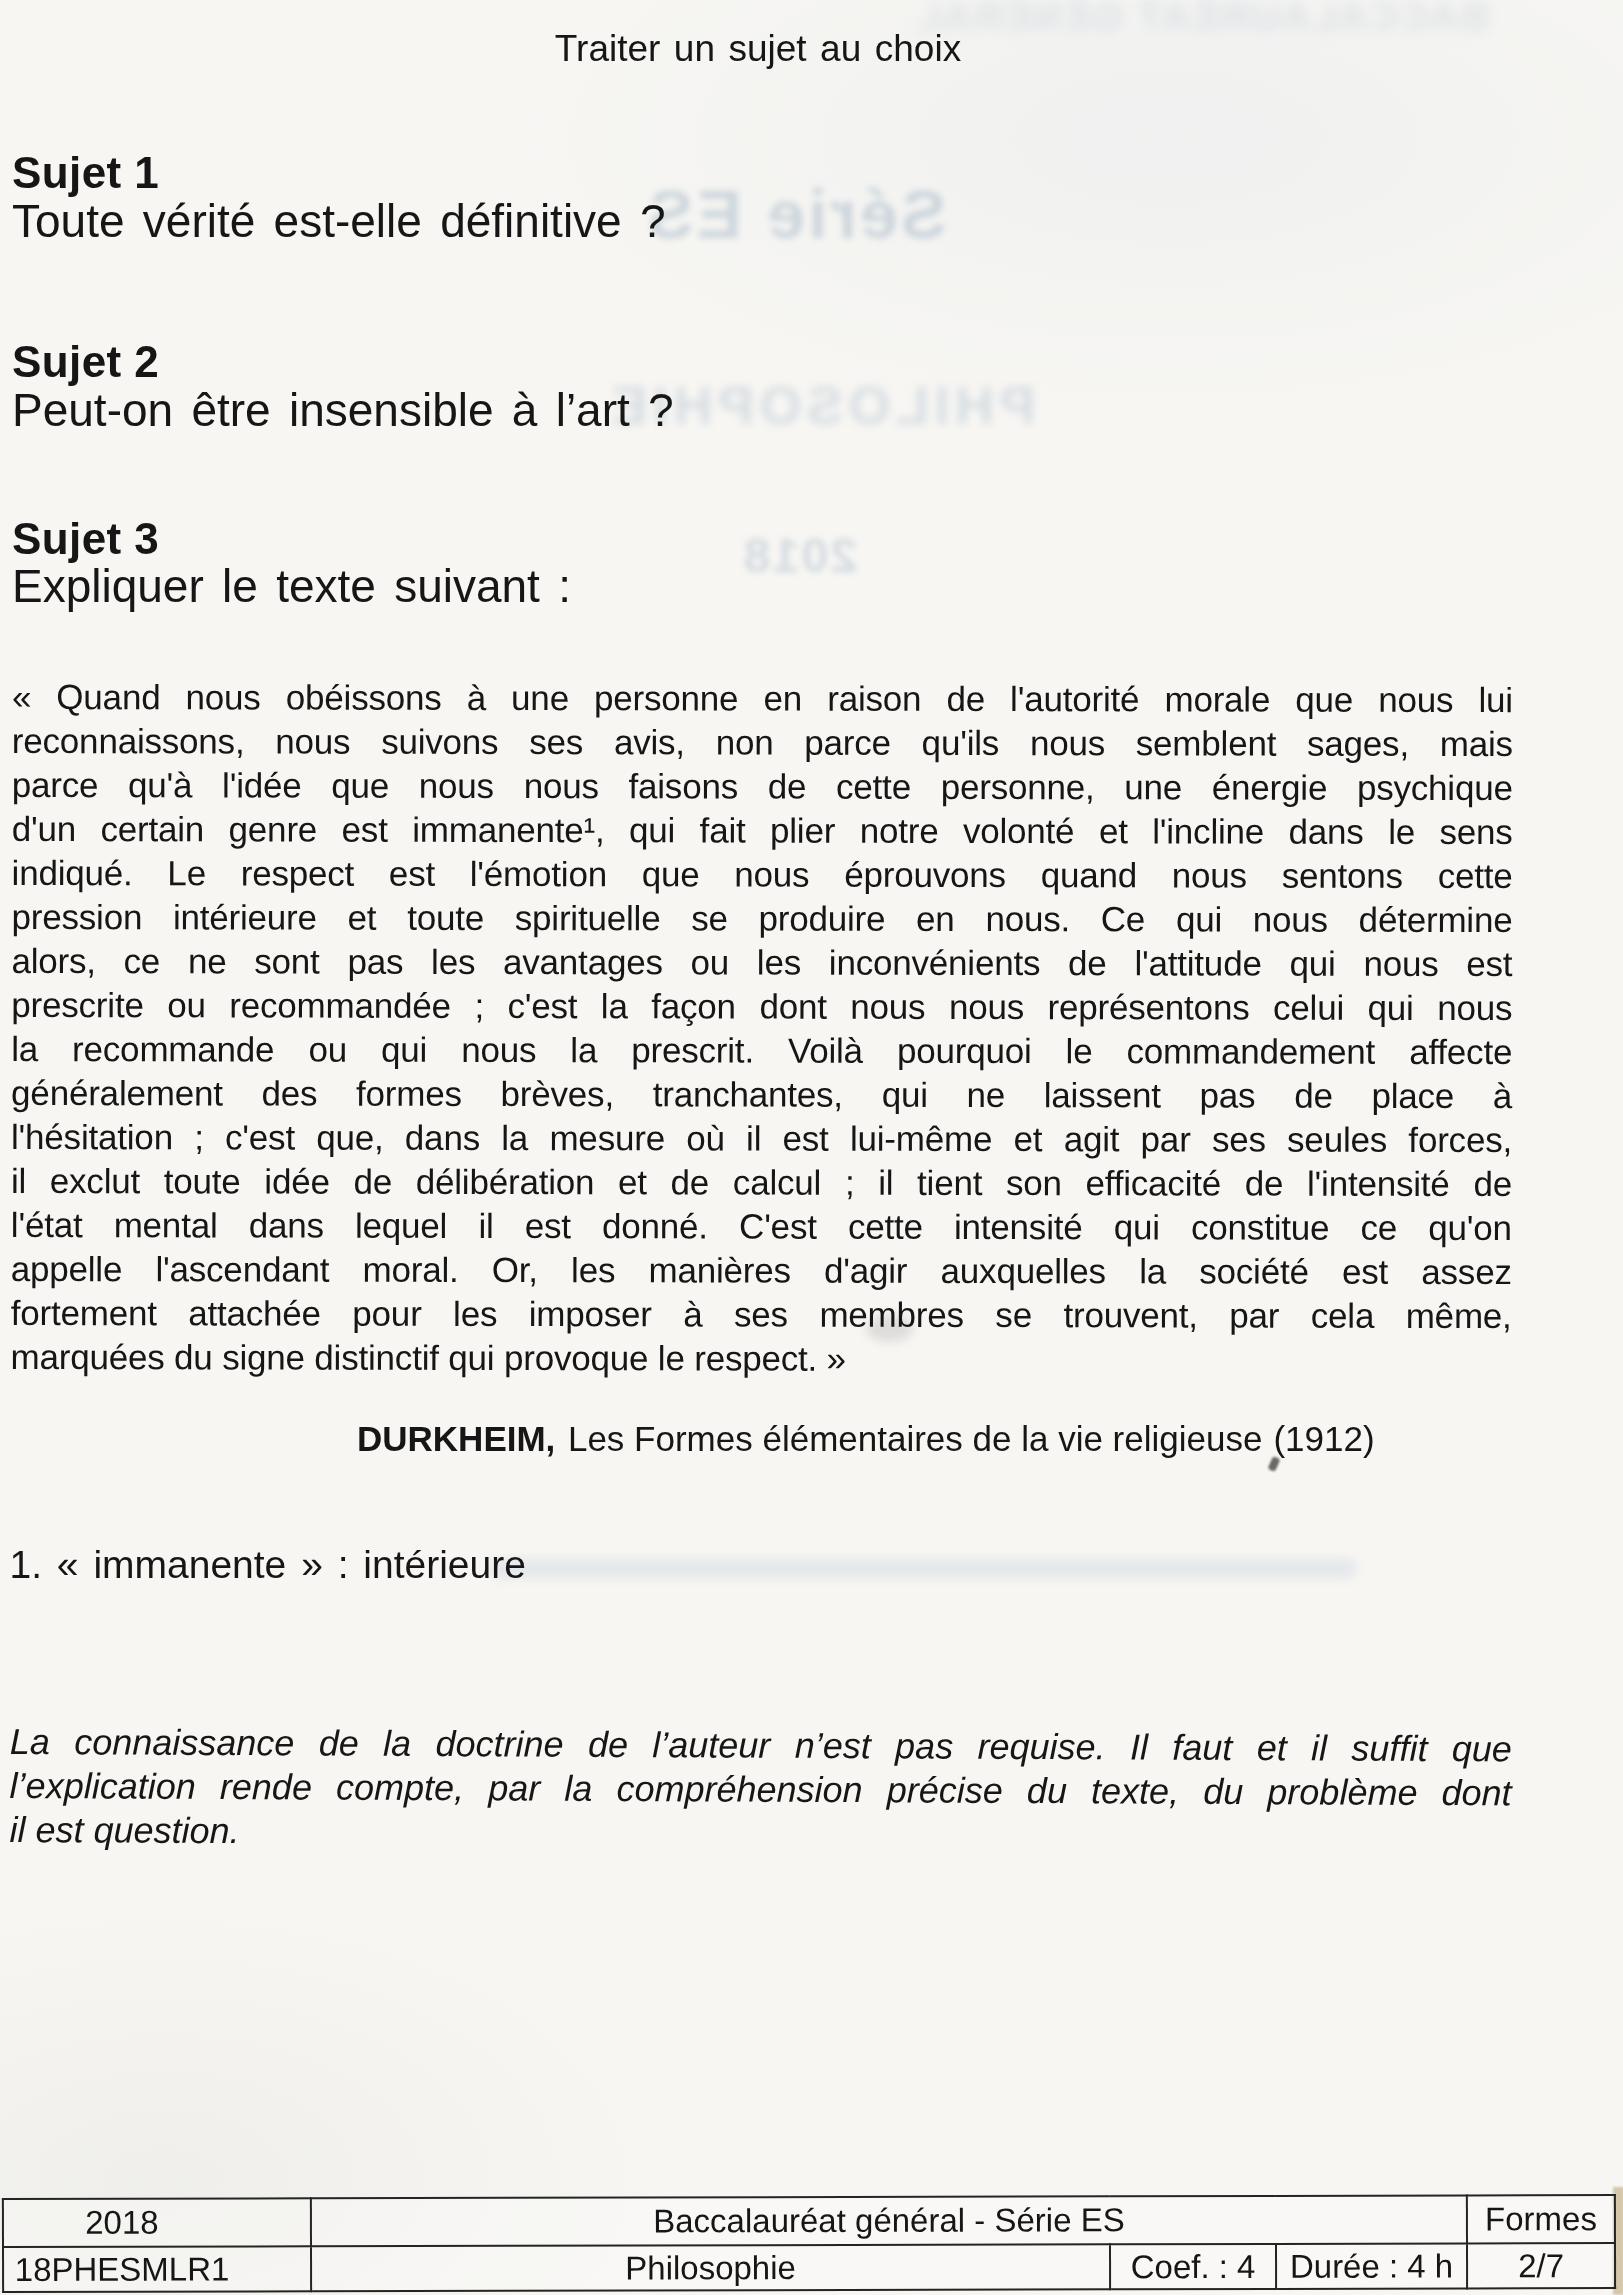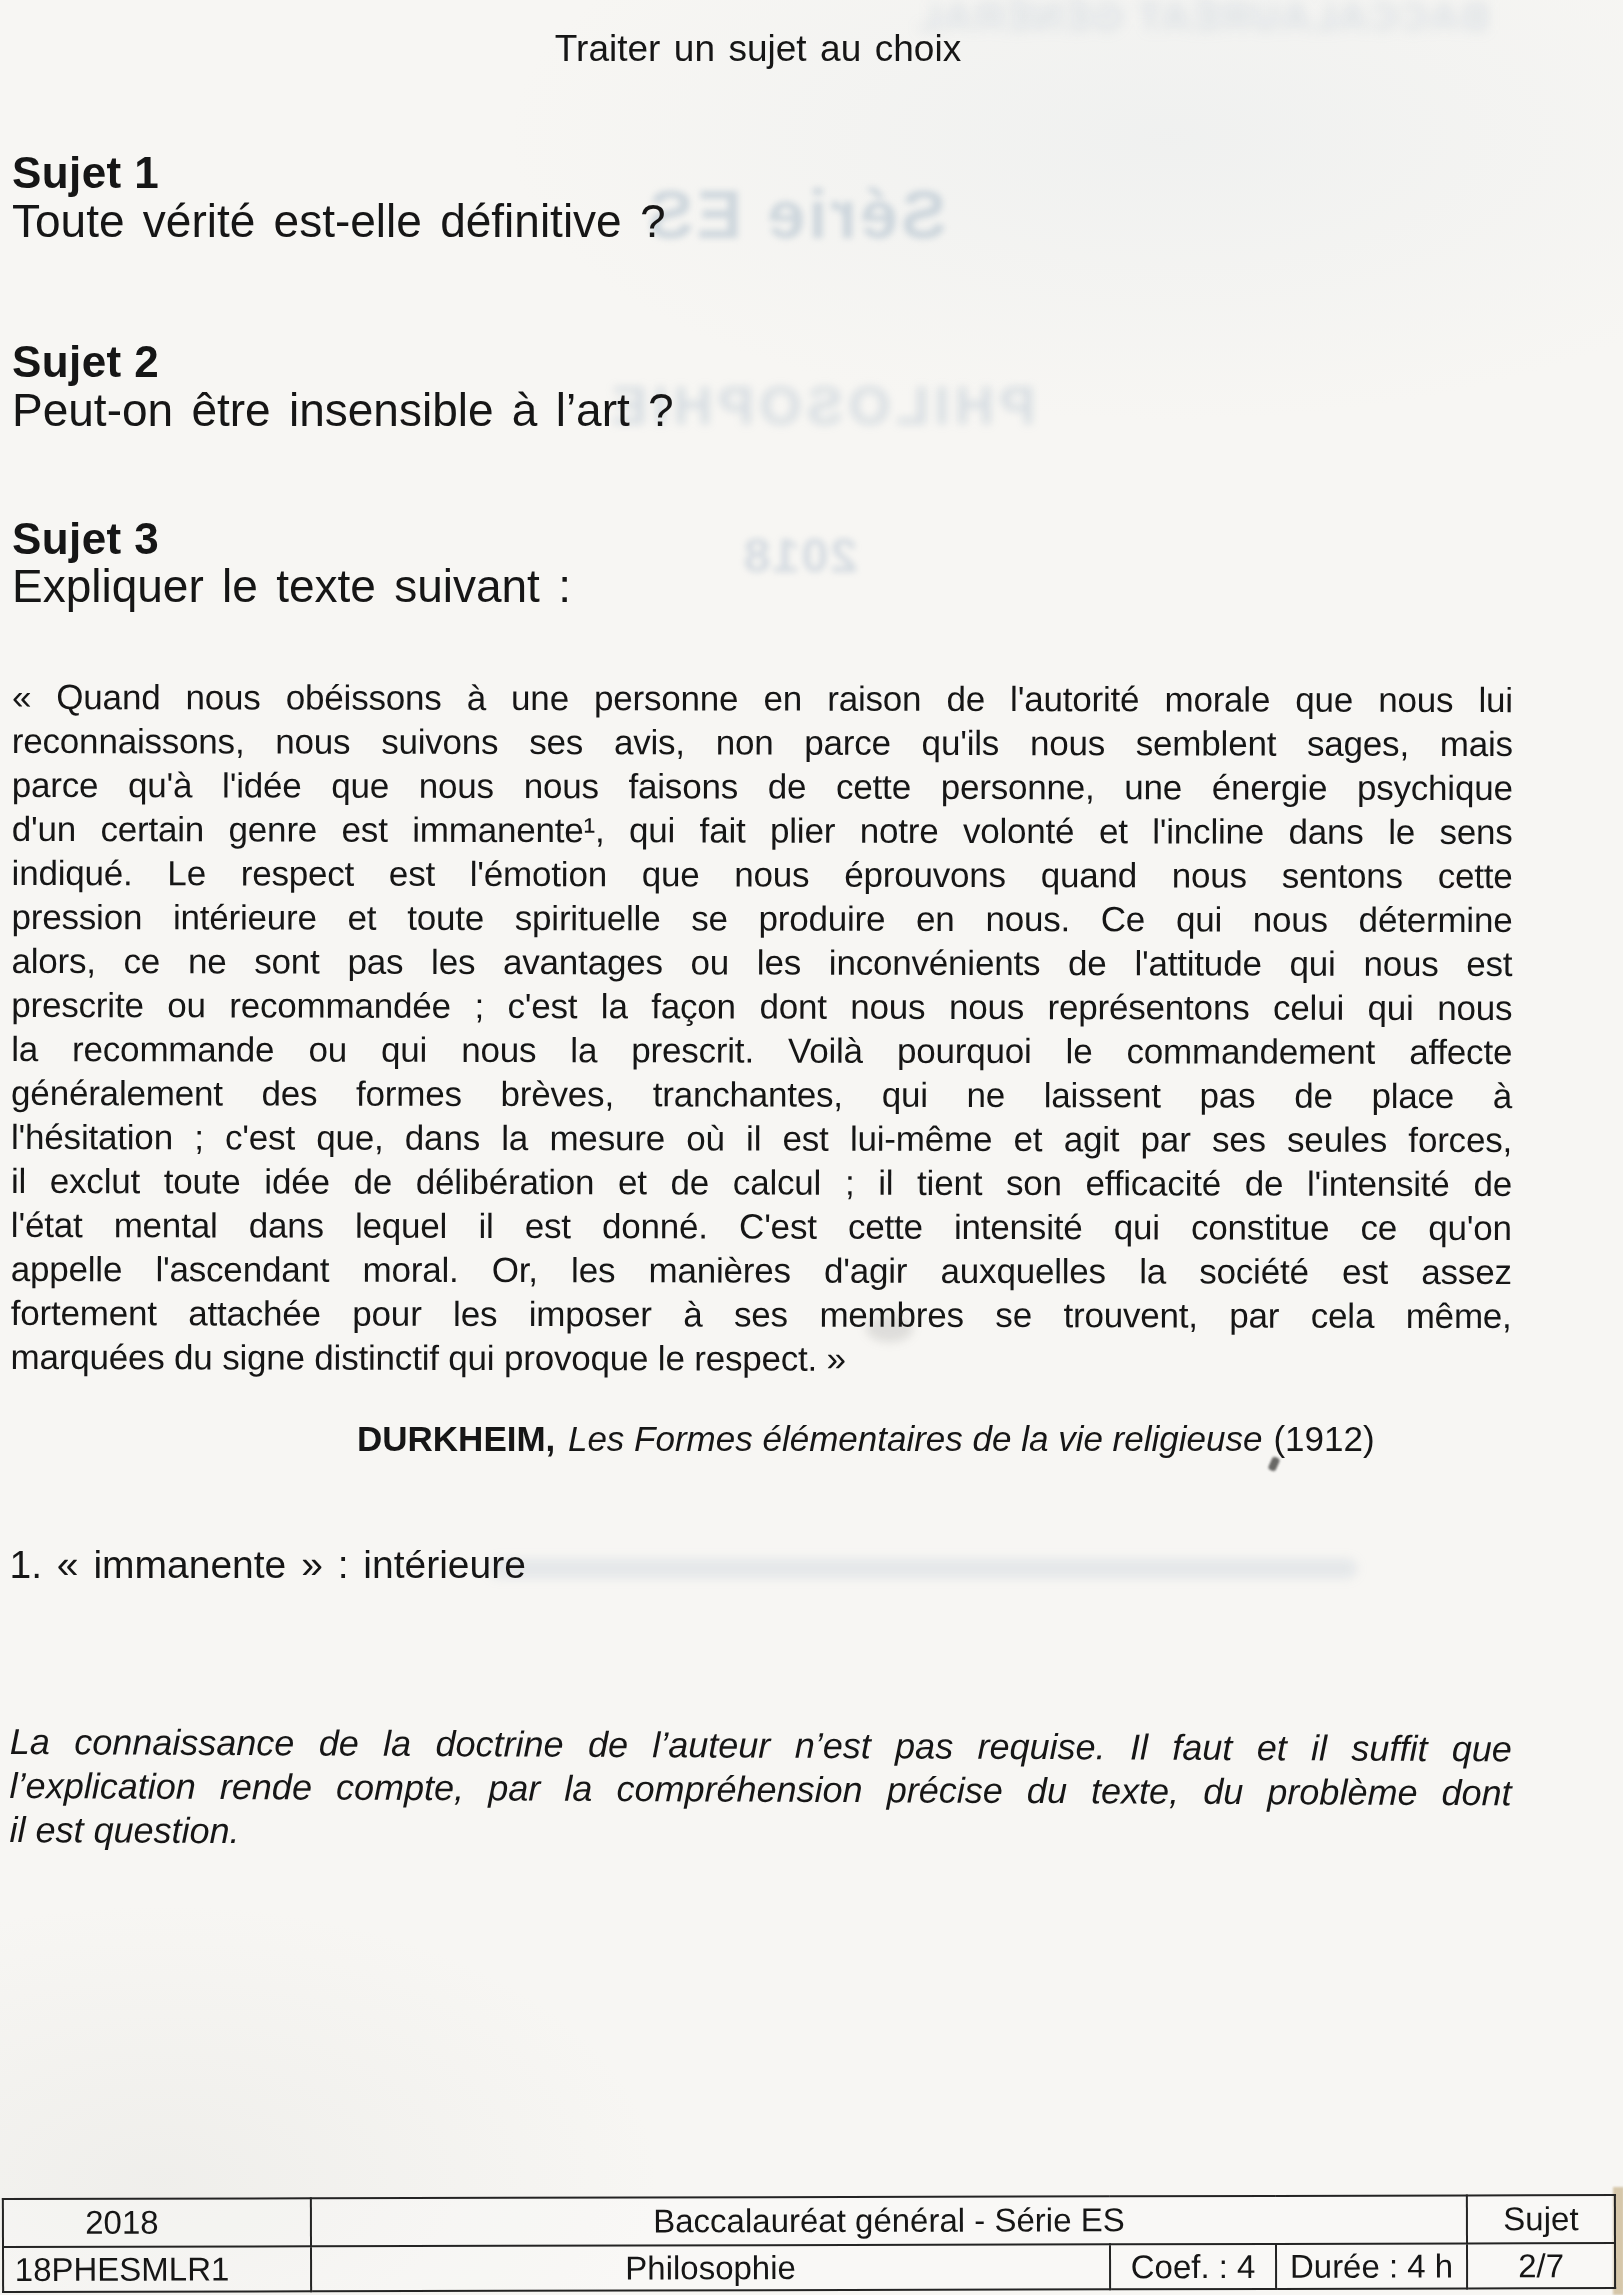--- a/index.html
+++ b/index.html
@@ -28,21 +28,21 @@
   
   .quote { position:absolute; left:12px; top:675px; width:1501px;
            font-size:35px; line-height:44px; letter-spacing:-0.2px;
            transform:rotate(0.12deg); transform-origin:left top; }
   .qline { text-align:justify; text-align-last:justify; }
   .qline.last { text-align-last:left; }
 
   
   .attribution { position:absolute; left:357px; top:1419px; font-size:35px; white-space:nowrap; }
   .attr-author { font-weight:bold; margin-right:12.6px; }
-  .attr-work   { font-style:italic; }
+  .attr-work   { }
   .attr-year   { margin-left:11px; }
 
   .footnote { position:absolute; left:9.5px; top:1543px; font-size:39px; word-spacing:4px; }
 
   .notice { position:absolute; left:9.5px; top:1720px; width:1502px;
             font-style:italic; font-size:36px; line-height:44px;
             transform:rotate(0.28deg); transform-origin:left top; }
   .nline { text-align:justify; text-align-last:justify; }
   .nline.last { text-align-last:left; }
 
@@ -138,21 +138,21 @@
       <col style="width:308px">
         <col style="width:799px">
         <col style="width:166px">
         <col style="width:191px">
         <col style="width:148px">
     </colgroup>
     <tbody>
         <tr class="r1">
       <td class="shift-left">2018</td>
       <td colspan="3">Baccalauréat général - Série ES</td>
-      <td>Sujet</td>
+      <td>Formes</td>
     </tr>
     <tr class="r2">
       <td class="shift-left">18PHESMLR1</td>
       <td>Philosophie</td>
       <td>Coef. : 4</td>
       <td>Durée : 4 h</td>
       <td>2/7</td>
     </tr>
   </tbody>
     </table>

